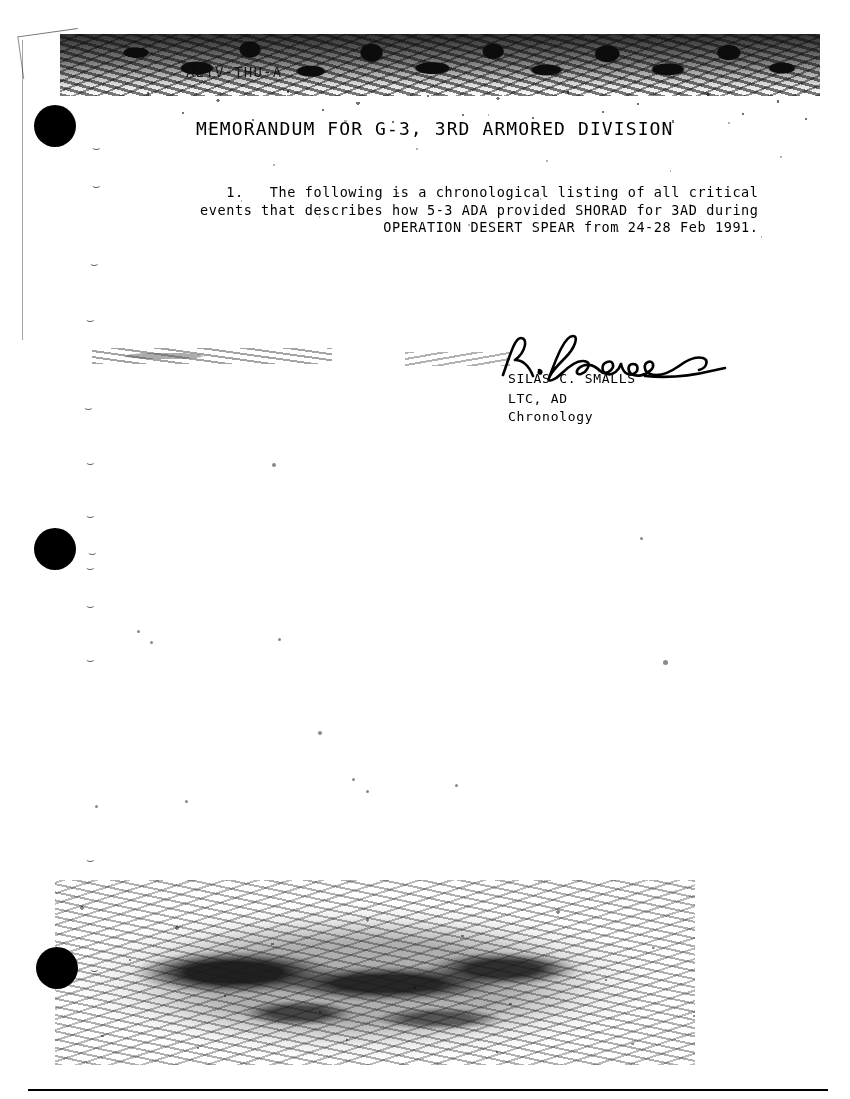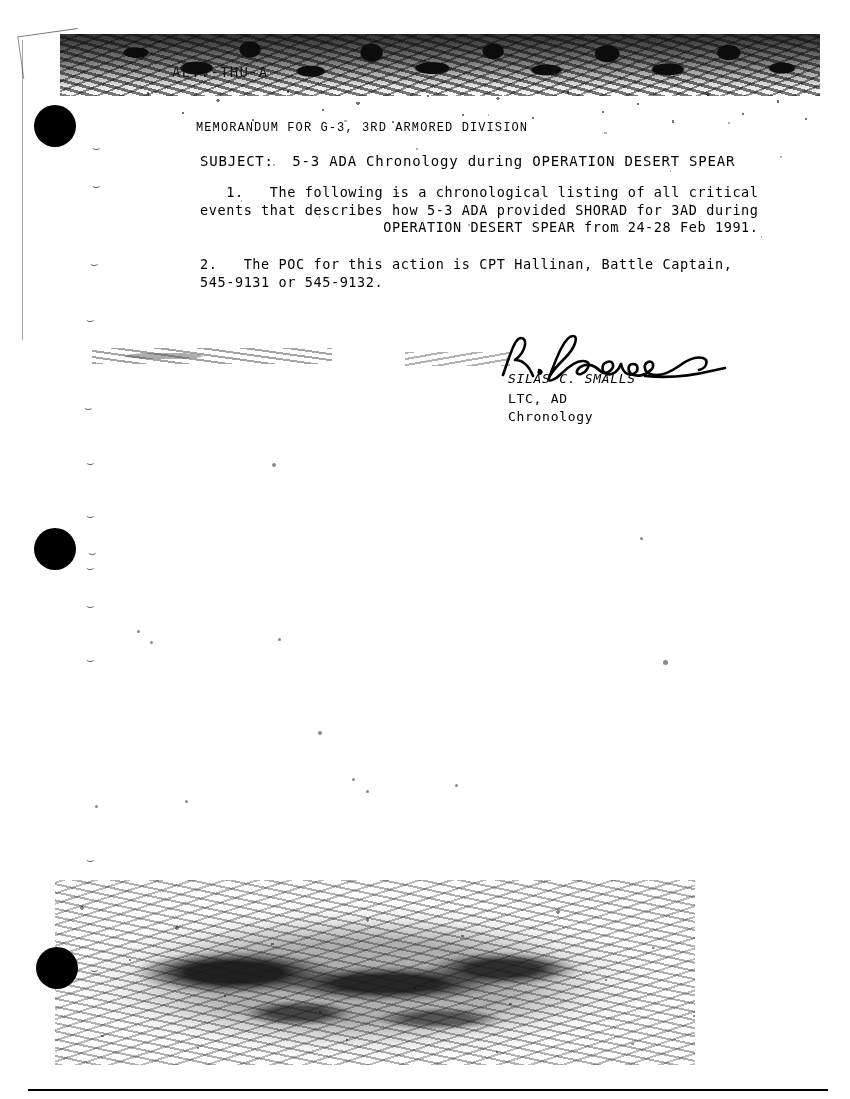--- a/index.html
+++ b/index.html
@@ -151,34 +151,34 @@
   .doc-text {
     position: absolute;
     font-family: "DejaVu Sans Mono", monospace;
     font-size: 13.5px;
     line-height: 17.5px;
     letter-spacing: 0.6px;
     white-space: pre;
     color: #000;
   }
   #office-symbol {
-    left: 172px; top: 64px;
+    left: 186px; top: 64px;
     font-size: 14px;
     letter-spacing: 1.2px;
     color: #101010;
     opacity: 0.92;
     mix-blend-mode: normal;
   }
-  #memo-for-line  { left: 196px; top: 120px; letter-spacing: 1.1px; font-size: 12px; font-family: Liberation Mono, monospace;}
+  #memo-for-line  { left: 196px; top: 120px; letter-spacing: 1.1px; font-size: 18px;}
   #subject-line   { left: 200px; top: 153px; letter-spacing: 0.8px; font-size: 14px;}
   #para-1         { left: 200px; top: 184px; text-align: right; }
   #para-2         { left: 200px; top: 256px; }
 
   
-  #sig-name   { left: 508px; top: 370px; font-size: 13px; letter-spacing: 0.7px; font-style: italic; }
+  #sig-name   { left: 508px; top: 370px; font-size: 13px; letter-spacing: 0.7px; }
   #sig-rank   { left: 508px; top: 390px; font-size: 13px; letter-spacing: 0.7px; }
   #sig-title  { left: 508px; top: 408px; font-size: 13px; letter-spacing: 0.7px; }
 
   
   #signature-mark {
     position: absolute;
     left: 495px;
     top: 330px;
     width: 250px;
     height: 55px;
@@ -283,28 +283,25 @@
   <div class="top-speckle"></div>
 
   <div class="punch-hole" id="punch-hole-1"></div>
   <div class="punch-hole" id="punch-hole-2"></div>
   <div class="punch-hole" id="punch-hole-3"></div>
 
   <div class="doc-text" id="office-symbol">AETV-THU-A</div>
 
   <div class="doc-text" id="memo-for-line">MEMORANDUM FOR G-3, 3RD ARMORED DIVISION</div>
 
-  <div class="doc-text" id="subject-line">SUBJECT:  5-3 ADA Chronology during OPERATION DESERT SPEAR</div>
 
   <div class="doc-text" id="para-1">1.   The following is a chronological listing of all critical
 events that describes how 5-3 ADA provided SHORAD for 3AD during
 OPERATION DESERT SPEAR from 24-28 Feb 1991.</div>
 
-  <div class="doc-text" id="para-2">2.   The POC for this action is CPT Hallinan, Battle Captain,
-545-9131 or 545-9132.</div>
 
   <div class="body-speckle"></div>
 
   <div class="sig-smudge-left"></div>
   <div class="sig-smudge-right"></div>
 
   <div id="signature-mark">
     <svg viewBox="0 0 250 55" width="250" height="55" aria-hidden="true">
       <g fill="none" stroke="#000" stroke-width="2.6" stroke-linecap="round" stroke-linejoin="round">
         <path d="M8,45 C16,22 20,8 26,8 C33,8 31,22 20,30 C28,30 34,36 38,46"></path>

